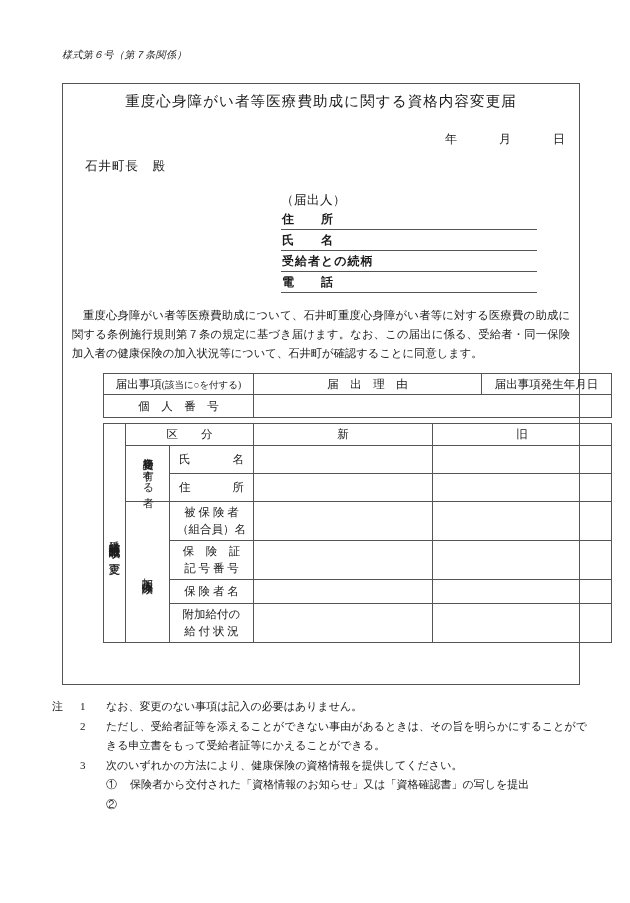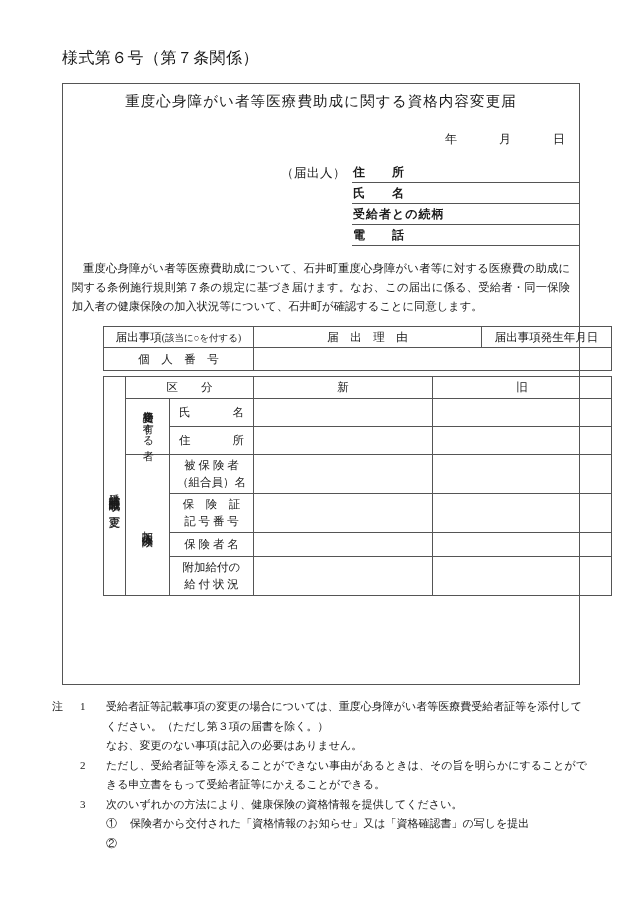--- a/index.html
+++ b/index.html
@@ -21,23 +21,24 @@
     left: 0; top: 0;
     width: 630px;
     height: 903px;
   }
 
   
   .form-no {
     position: absolute;
     left: 62px;
     top: 48px;
-    font-size: 16px;
+    font-size: 10px;
     letter-spacing: 0.4px;
     white-space: nowrap;
+    font-style: italic;
   }
 
   
   .doc-box {
     position: absolute;
     left: 62px;
     top: 83px;
     width: 518px;
     height: 602px;
     border: 1px solid #555;
@@ -68,20 +69,21 @@
     letter-spacing: 1px;
     white-space: nowrap;
   }
 
   
   .applicant {
     margin-top: 14px;
     display: flex;
     justify-content: flex-end;
     padding-left: 218px;
+    flex-direction: column;
   }
   .applicant-label {
     font-size: 12.5px;
     white-space: nowrap;
     padding-top: 3px;
     padding-right: 6px;
     letter-spacing: 0.5px;
   }
   .applicant-fields { width: 256px; }
   .applicant-row {
@@ -213,20 +215,21 @@
   <div class="form-no">様式第６号（第７条関係）</div>
 
   <div class="doc-box">
 
     <div class="title">重度心身障がい者等医療費助成に関する資格内容変更届</div>
 
     <div class="date-line">
       <span>年</span><span class="gap"></span><span>月</span><span class="gap"></span><span>日</span>
     </div>
 
+    <div class="addressee">石井町長　殿</div>
 
     <div class="applicant">
       <div class="applicant-label">（届出人）</div>
       <div class="applicant-fields">
         <div class="applicant-row">住　　所</div>
         <div class="applicant-row">氏　　名</div>
         <div class="applicant-row">受給者との続柄</div>
         <div class="applicant-row">電　　話</div>
       </div>
     </div>
@@ -343,21 +346,20 @@
     </table>
 
   </div>
 
   <div class="notes">
 
     <div class="note-item">
       <div class="note-head">注</div>
       <div class="note-num">1</div>
       <div class="note-body">
-        <div>受給者証等記載事項の変更の場合については、重度心身障がい者等医療費受給者証等を添付してください。（ただし第３項の届書を除く。）</div>
         <div>なお、変更のない事項は記入の必要はありません。</div>
       </div>
     </div>
 
     <div class="note-item">
       <div class="note-head"></div>
       <div class="note-num">2</div>
       <div class="note-body">ただし、受給者証等を添えることができない事由があるときは、その旨を明らかにすることができる申立書をもって受給者証等にかえることができる。</div>
     </div>
 

